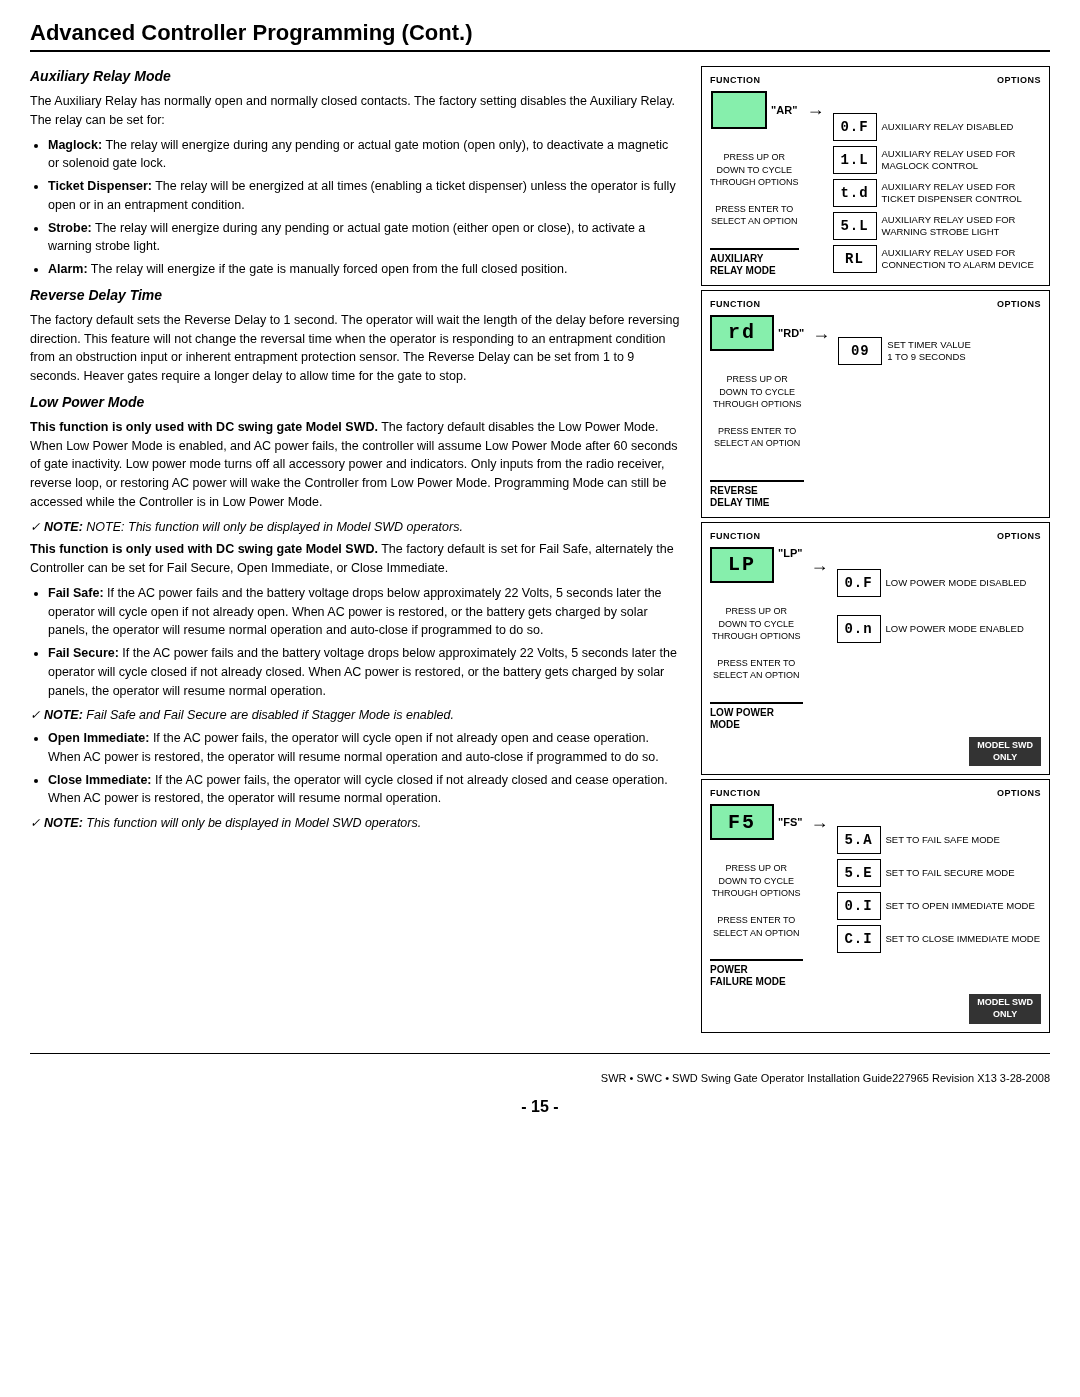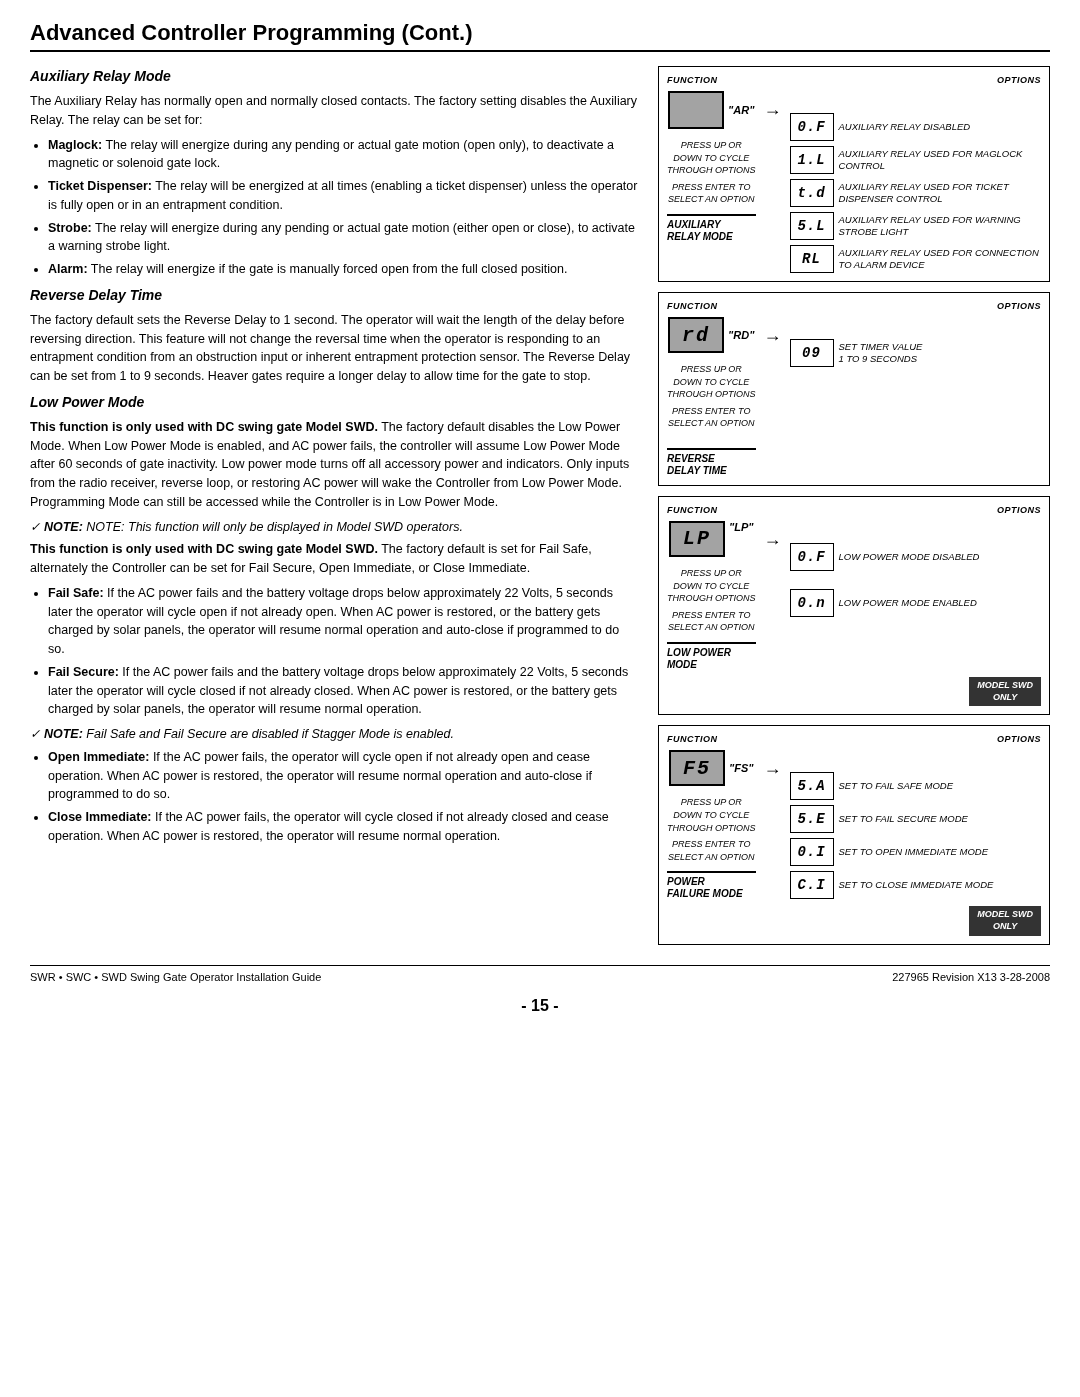--- a/index.html
+++ b/index.html
@@ -23,26 +23,25 @@
     .main-layout {
       display: flex;
       gap: 20px;
     }
     .left-col {
       flex: 1;
       font-size: 12.5px;
       line-height: 1.5;
     }
     .right-col {
-      width: 392px;
+      width: 349px;
       flex-shrink: 0;
       display: flex;
       flex-direction: column;
-      gap: 10px;
-      font-style: italic;
+      gap: 4px;
     }
     .section-title {
       font-style: italic;
       font-weight: bold;
       font-size: 14px;
       margin-bottom: 5px;
       margin-top: 12px;
     }
     .section-title:first-child { margin-top: 0; }
     .body-text { margin-bottom: 6px; }
@@ -79,45 +78,45 @@
       min-width: 80px;
     }
     .lcd-display {
       border: 2px solid #000;
       display: flex;
       align-items: center;
       justify-content: center;
       font-weight: bold;
       font-size: 18px;
       font-family: 'Courier New', monospace;
-      padding: 4px 8px;
+      padding: 4px 16px;
       min-width: 56px;
       min-height: 36px;
-      background: #a3a3a3;
+      background: #86efac;
       letter-spacing: 2px;
     }
     .lcd-small {
       font-size: 14px;
       min-width: 44px;
       min-height: 28px;
       border: 1.5px solid #000;
       display: inline-flex;
       align-items: center;
       justify-content: center;
       font-family: 'Courier New', monospace;
       font-weight: bold;
       letter-spacing: 1px;
       background: #fff;
       padding: 2px 4px;
     }
     .cycle-instructions {
       font-size: 9px;
       text-align: center;
       line-height: 1.4;
-      margin: 2px 0;
+      margin: 14px 0;
     }
     .bottom-label {
       font-size: 10px;
       font-weight: bold;
       text-transform: uppercase;
       margin-top: 4px;
       line-height: 1.2;
     }
     .diagram-footer {
       display: flex;
@@ -130,25 +129,25 @@
       color: #fff;
       font-size: 9px;
       font-weight: bold;
       text-align: center;
       padding: 3px 8px;
       text-transform: uppercase;
       line-height: 1.3;
     }
     .footer {
       display: flex;
-      justify-content: space-between;
+      justify-content: flex-end;
       font-size: 11px;
       margin-top: 20px;
       border-top: 1px solid #000;
-      padding-top: 5px;
+      padding-top: 18px;
     }
     .page-number {
       font-size: 16px;
       font-weight: bold;
       text-align: center;
       margin-top: 14px;
     }
     .options-stack {
       display: flex;
       flex-direction: column;
@@ -201,20 +200,21 @@
       <p class="body-text"><strong>This function is only used with DC swing gate Model SWD.</strong><span> The factory default is set for Fail Safe, alternately the Controller can be set for Fail Secure, Open Immediate, or Close Immediate.</span></p>
       <ul>
         <li><strong>Fail Safe:</strong> If the AC power fails and the battery voltage drops below approximately 22 Volts, 5 seconds later the operator will cycle open if not already open. When AC power is restored, or the battery gets charged by solar panels, the operator will resume normal operation and auto-close if programmed to do so.</li>
         <li><strong>Fail Secure:</strong> If the AC power fails and the battery voltage drops below approximately 22 Volts, 5 seconds later the operator will cycle closed if not already closed. When AC power is restored, or the battery gets charged by solar panels, the operator will resume normal operation.</li>
       </ul>
       <p class="note">✓ <em><strong>NOTE:</strong> Fail Safe and Fail Secure are disabled if Stagger Mode is enabled.</em></p>
       <ul>
         <li><strong>Open Immediate:</strong> If the AC power fails, the operator will cycle open if not already open and cease operation. When AC power is restored, the operator will resume normal operation and auto-close if programmed to do so.</li>
         <li><strong>Close Immediate:</strong> If the AC power fails, the operator will cycle closed if not already closed and cease operation. When AC power is restored, the operator will resume normal operation.</li>
       </ul>
+      <p class="note">✓ <em><strong>NOTE:</strong> This function will only be displayed in Model SWD operators.</em></p>
     </div>
 
   </div>
 
   <div class="right-col">
 
     <div class="diagram-box">
       <div class="diagram-header">
         <span>FUNCTION</span>
         <span>OPTIONS</span>

